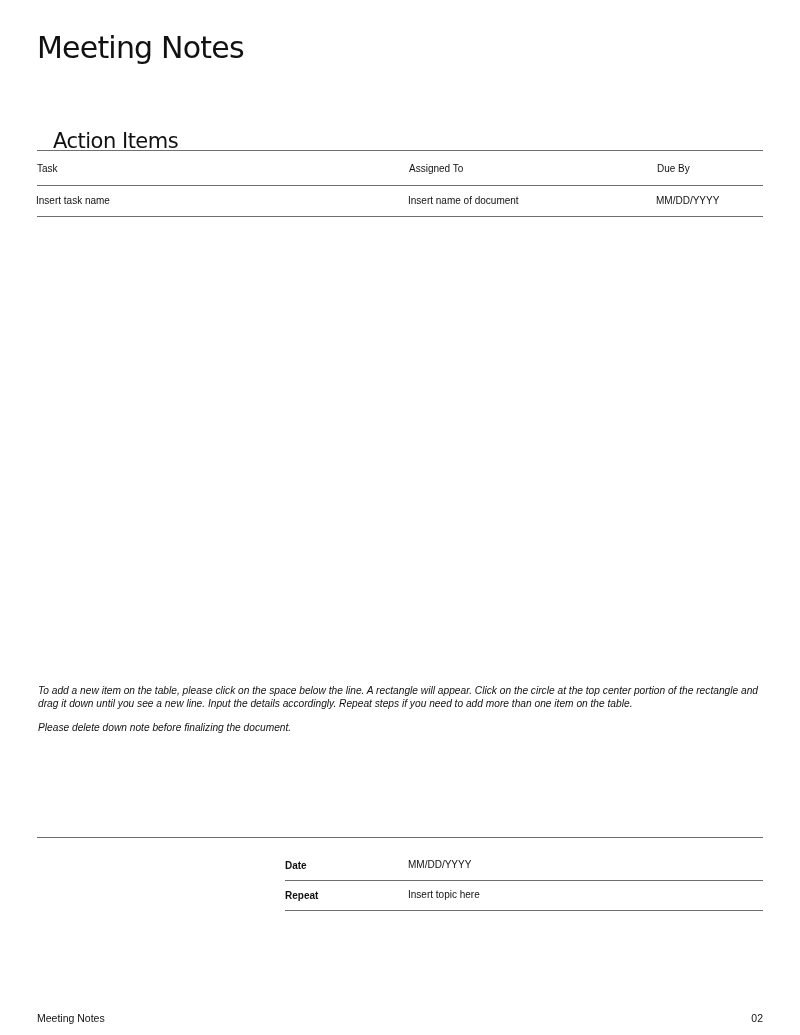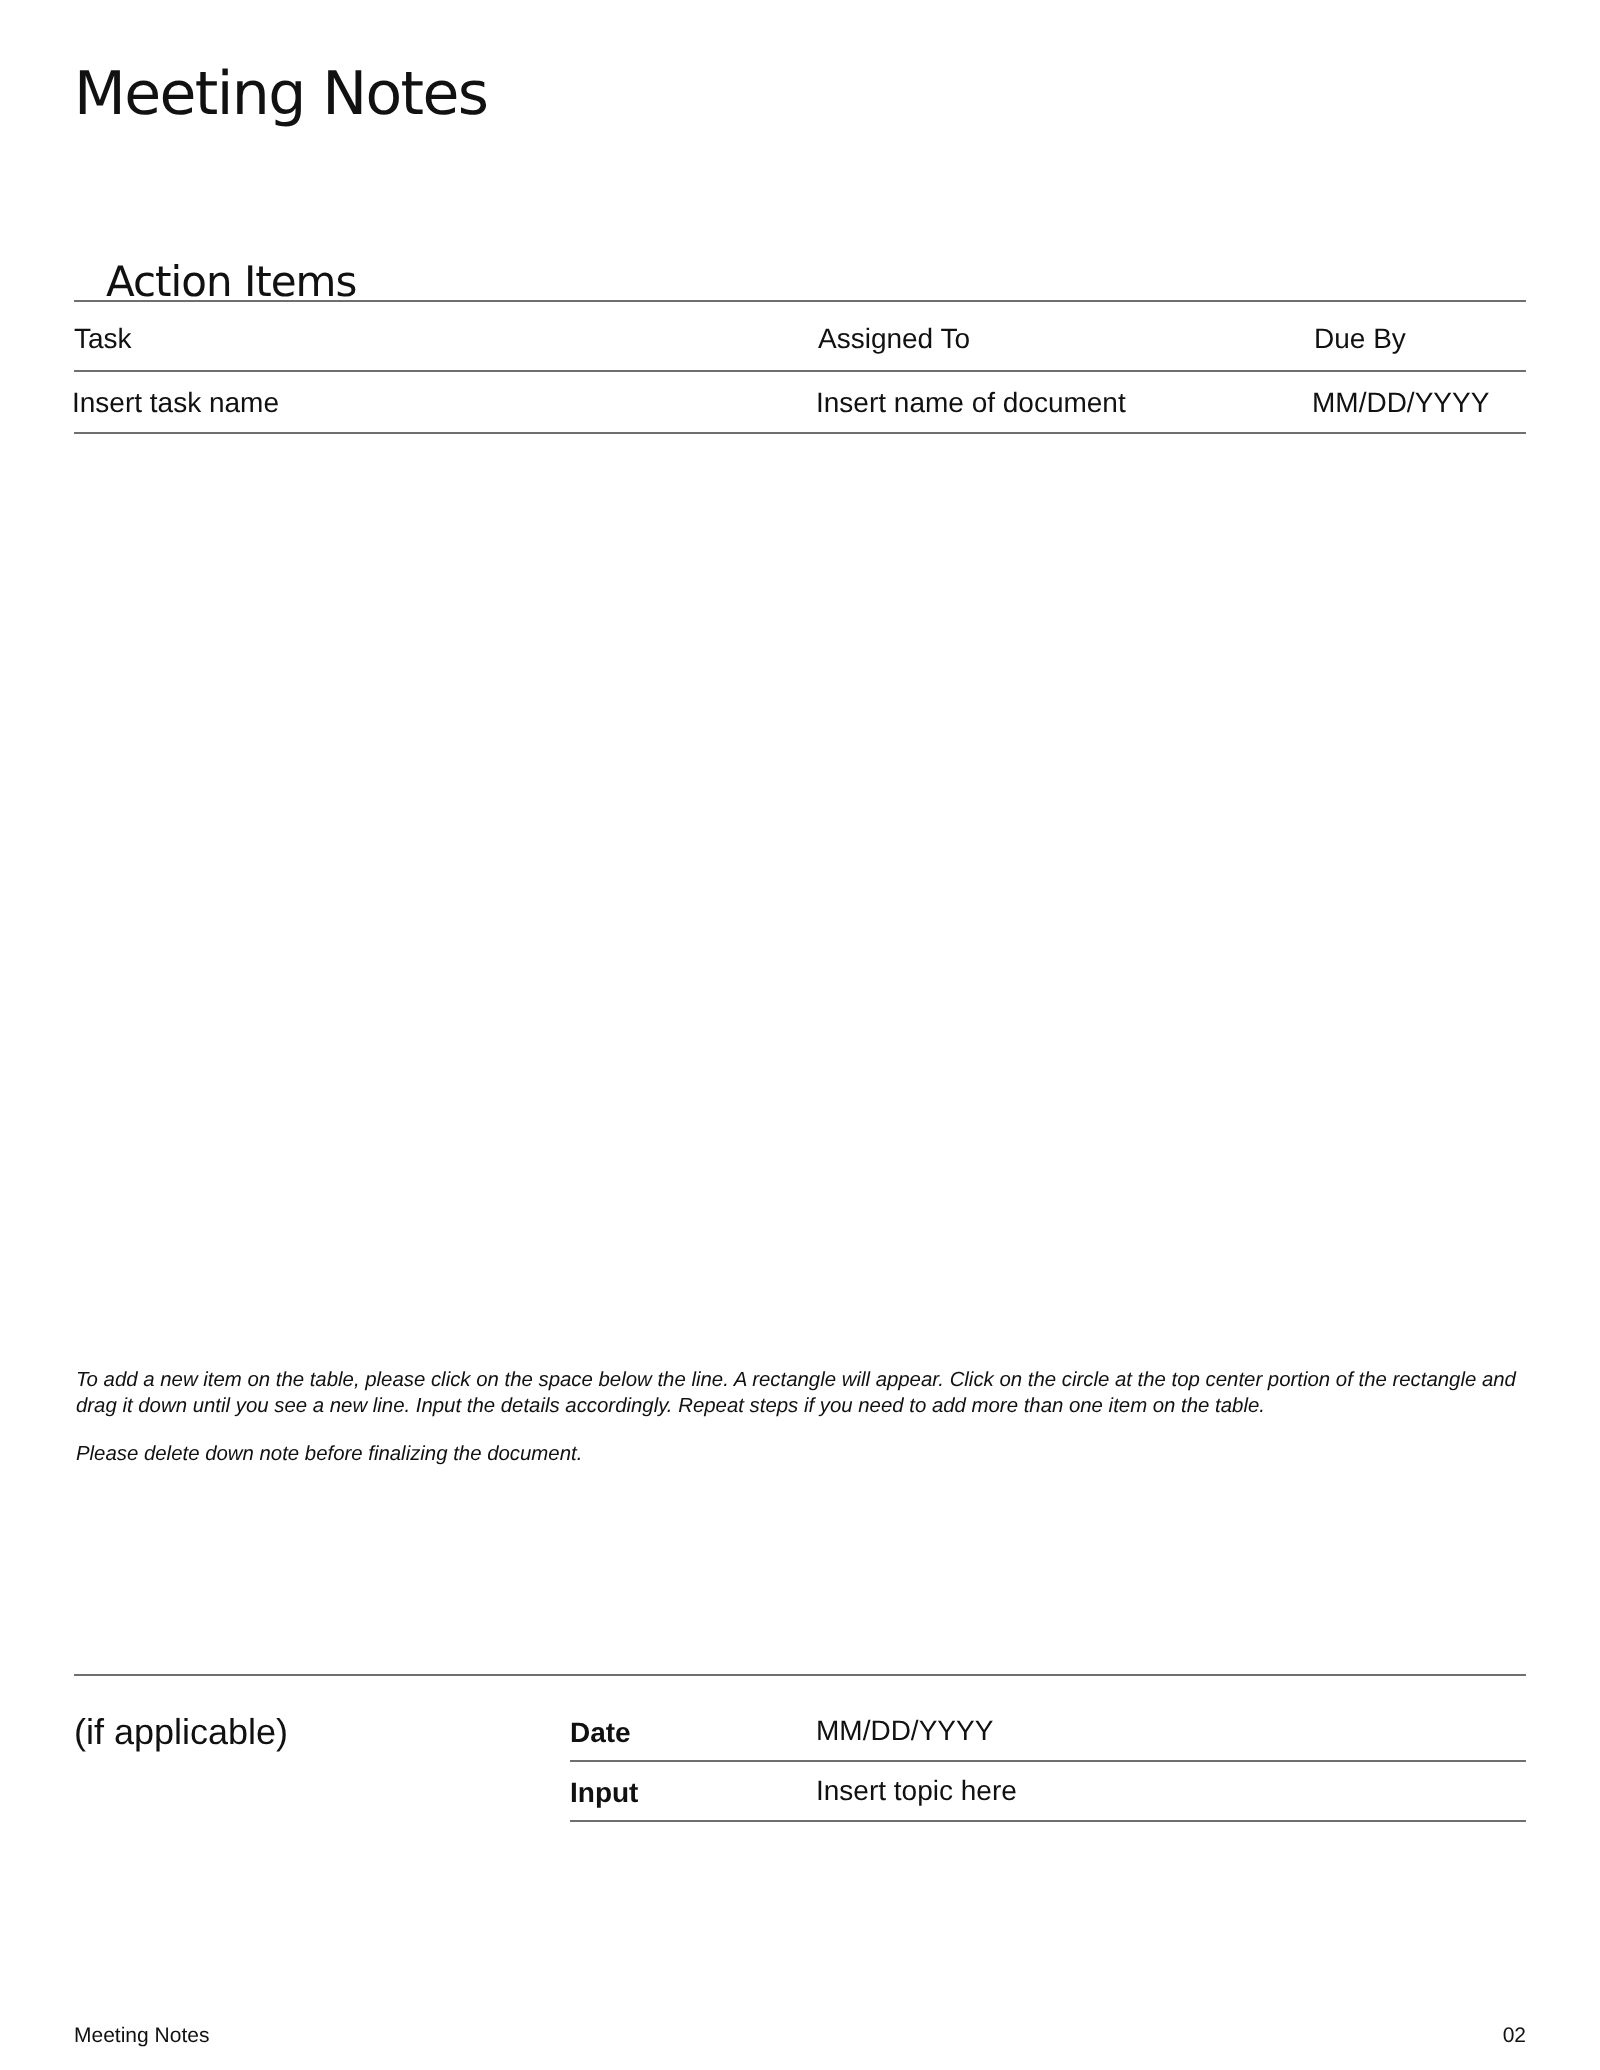--- a/index.html
+++ b/index.html
@@ -1,20 +1,20 @@
 <!DOCTYPE html>
 <html><head>
   <meta charset="utf-8">
   <style>
     html, body { margin: 0; padding: 0; background: #ffffff; }
     body { width: 800px; height: 1035px; position: relative; overflow: hidden; color: #111111; font-family: "Liberation Sans", sans-serif; }
     .page-title { position: absolute; left: 37px; top: 28px; margin: 0; font-size: 30px; font-weight: 500; letter-spacing: -0.8px; font-family: "DejaVu Sans", sans-serif; line-height: 40px; }
     .section-title { position: absolute; left: 37px; top: 110px; margin: 16px; font-size: 21px; font-weight: 400; letter-spacing: -0.5px; font-family: "DejaVu Sans", sans-serif; line-height: 30px; }
     .rule { position: absolute; left: 37px; width: 726px; height: 0; border-top: 1px solid #6f6f6f; }
-    .cell { position: absolute; font-size: 14px; line-height: 16px; white-space: nowrap; }
+    .cell { position: absolute; font-size: 10px; line-height: 16px; white-space: nowrap; }
     .head { font-weight: 400; }
     .note { position: absolute; left: 38px; width: 730px; font-size: 10.2px; line-height: 13px; font-style: italic; color: #111; }
     .nm-title { position: absolute; left: 37px; top: 855px; font-size: 18px; line-height: 23px; }
     .nm-rule { position: absolute; left: 285px; width: 478px; height: 0; border-top: 1px solid #6f6f6f; }
     .footer { position: absolute; top: 1012px; font-size: 10.5px; line-height: 13px; }
   </style>
 </head>
 <body>
 
 <h1 class="page-title">Meeting Notes</h1>
@@ -38,28 +38,27 @@
 </div>
 
 <div>
   <p class="note" style="top:684px; margin:0;">To add a new item on the table, please click on the space below the line. A rectangle will appear. Click on the circle at the top center portion of the rectangle and drag it down until you see a new line. Input the details accordingly. Repeat steps if you need to add more than one item on the table.</p>
   <p class="note" style="top:721px; margin:0;">Please delete down note before finalizing the document.</p>
 </div>
 
 <div class="rule" style="top:837px;"></div>
 
 <div class="nm-title">
-  <div>(if applicable)</div>
 </div>
 
 <div>
   <span class="cell head" style="left:285px; top:858px; font-weight:600;">Date</span>
   <span class="cell" style="left:408px; top:857px;">MM/DD/YYYY</span>
   <div class="nm-rule" style="top:880px;"></div>
-  <span class="cell head" style="left:285px; top:888px; font-weight:600;">Input</span>
+  <span class="cell head" style="left:285px; top:888px; font-weight:600;">Repeat</span>
   <span class="cell" style="left:408px; top:887px;">Insert topic here</span>
   <div class="nm-rule" style="top:910px;"></div>
 </div>
 
 <div>
   <span class="footer" style="left:37px;">Meeting Notes</span>
   <span class="footer" style="right:37px;">02</span>
 </div>
 
 </body></html>

